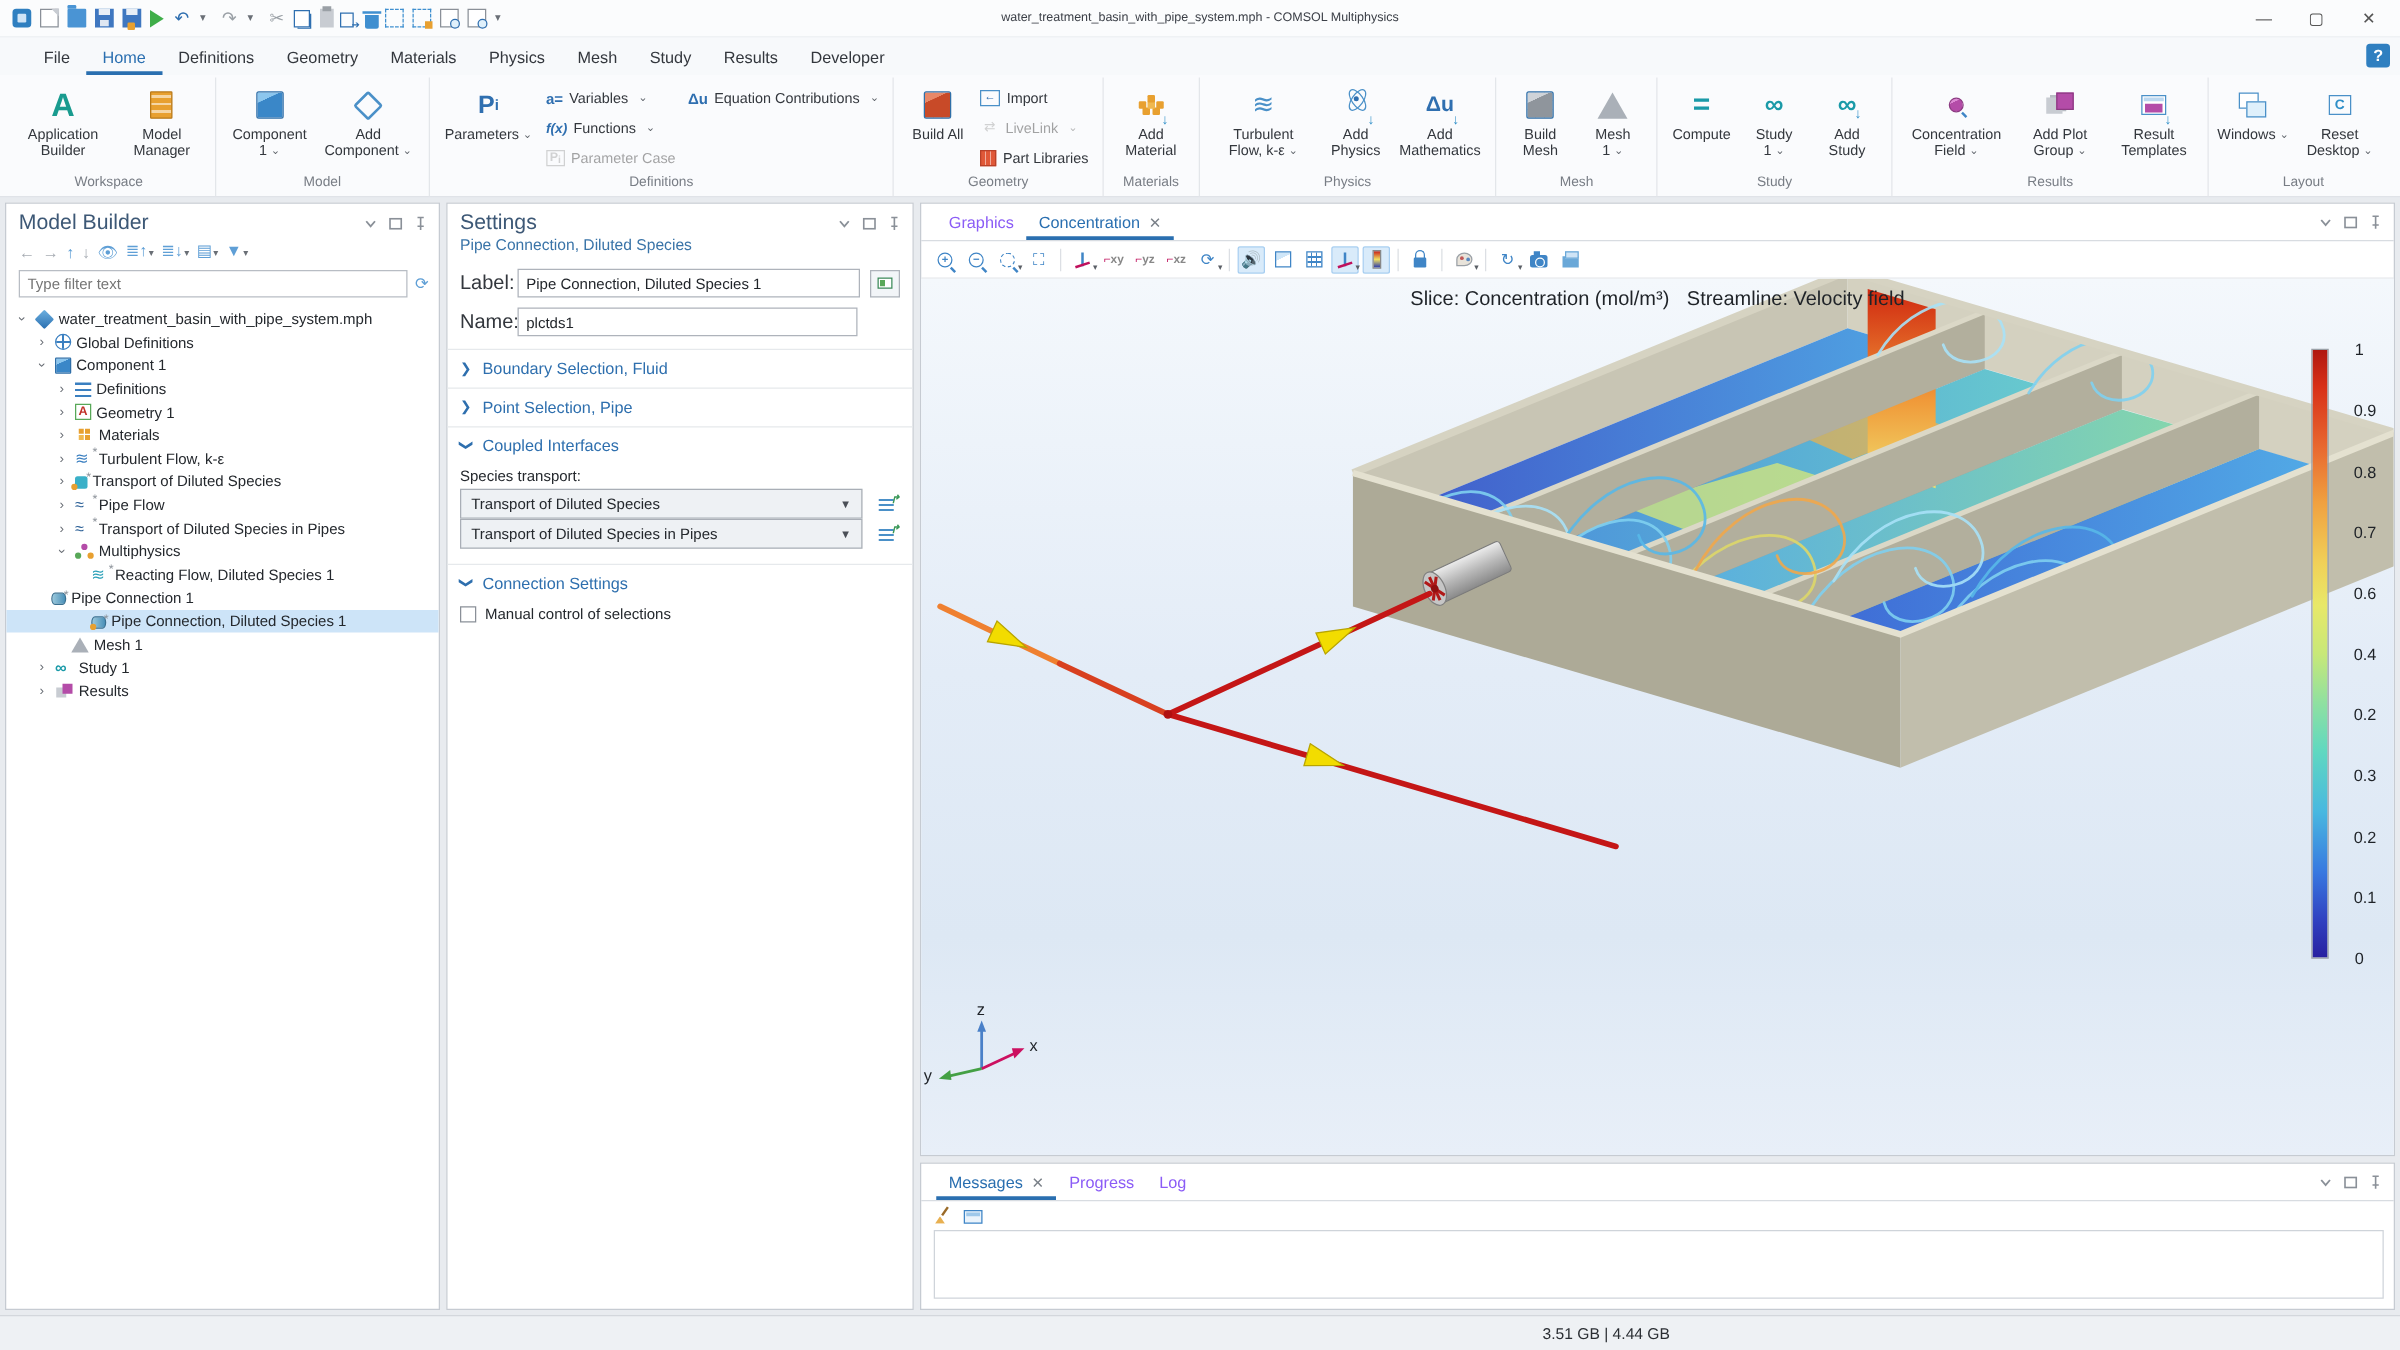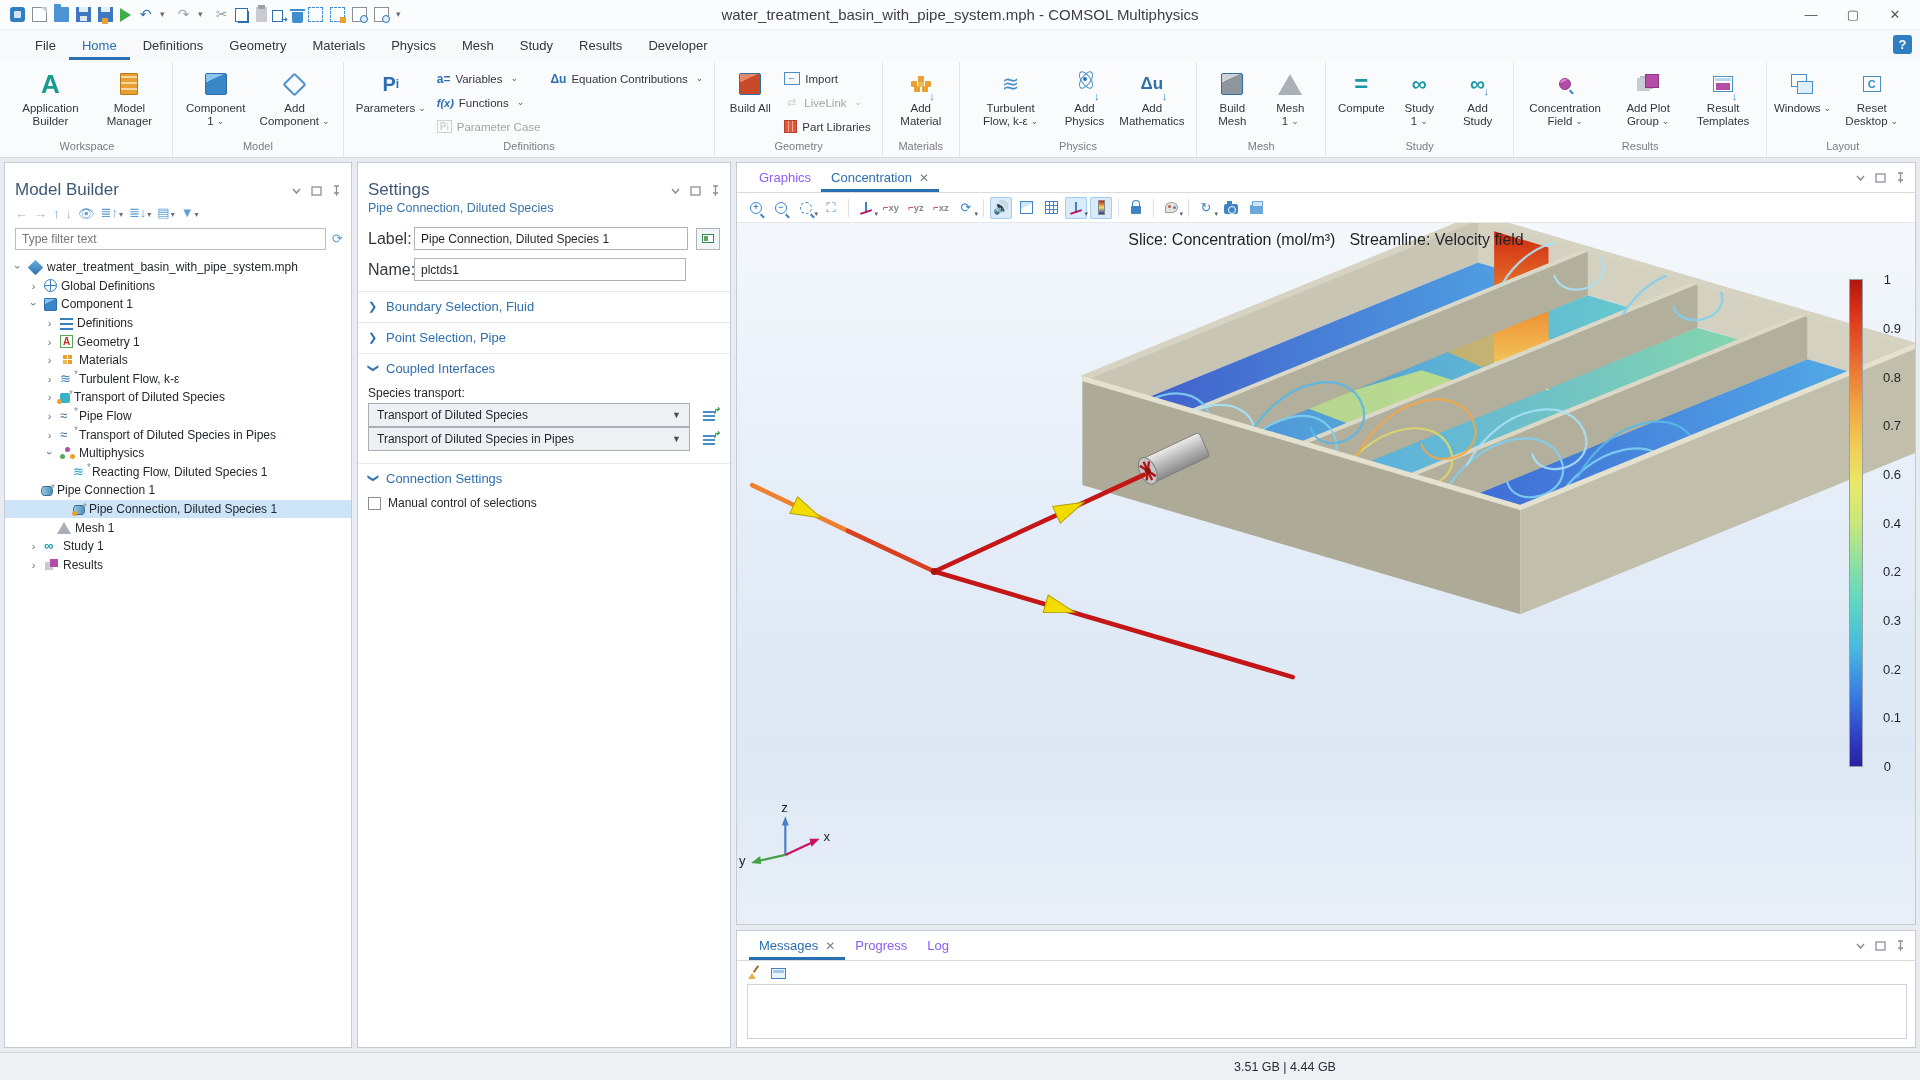--- a/index.html
+++ b/index.html
@@ -1,20 +1,20 @@
 <!DOCTYPE html>
 <html><head>
 <meta charset="utf-8">
 <style>
   *{margin:0;padding:0;box-sizing:border-box;}
   html,body{width:1920px;height:1080px;overflow:hidden;font-family:"Liberation Sans",sans-serif;font-size:12px;color:#24282d;background:#e8ebef;}
   
   .titlebar{height:30px;background:#fbfcfd;display:flex;align-items:center;padding:0 4px;position:relative;border-bottom:1px solid #eceef1;}
   .qat{display:flex;align-items:center;gap:7px;padding-left:6px;}
-  .wtitle{position:absolute;left:50%;top:0;transform:translateX(-50%);line-height:30px;color:#3c4048;font-size:15px;white-space:nowrap;}
+  .wtitle{position:absolute;left:50%;top:0;transform:translateX(-50%);line-height:30px;color:#3c4048;font-size:10px;white-space:nowrap;}
   .winbtns{margin-left:auto;display:flex;}
   .winbtn{width:42px;height:29px;display:flex;align-items:center;justify-content:center;color:#555;font-size:13px;}
   
   .menubar{height:30px;background:#f7f9fb;display:flex;align-items:stretch;padding-left:22px;position:relative;}
   .mitem{padding:0 13px;display:flex;align-items:center;font-size:13px;color:#33373d;}
   .mitem.active{color:#2a6fb0;border-bottom:3px solid #2a6fb0;padding-top:3px;}
   .helpbtn{position:absolute;right:8px;top:5px;width:19px;height:19px;background:#2f7fc0;color:#fff;border-radius:3px;display:flex;align-items:center;justify-content:center;font-weight:bold;font-size:13px;}
   
   .ribbon{height:98px;background:#fafbfd;border-bottom:1px solid #d8dce1;display:flex;padding:2px 2px 0 2px;}
   .rgroup{display:flex;flex-direction:column;border-right:1px solid #e3e6ea;}
@@ -77,21 +77,21 @@
   .winimp::after{content:"←";position:absolute;left:2px;top:-1px;color:#2f6fb0;font-size:9px;}
   .gridred{width:13px;height:13px;background:#e05838;background-image:repeating-linear-gradient(90deg,#0000 0 3px,#ffffff80 3px 4px);border:1px solid #b84028;}
   
   .workspace{position:absolute;top:158px;left:0;right:0;bottom:28px;background:#e8ebef;padding:4px;display:flex;gap:5px;}
   .panel{background:#fff;border:1px solid #c6cbd2;display:flex;flex-direction:column;min-height:0;}
   .p-left{width:348px;flex:none;}
   .p-set{width:374px;flex:none;}
   .p-rightcol{flex:1;display:flex;flex-direction:column;gap:5px;min-width:0;}
   .p-graph{flex:1;}
   .p-msg{height:118px;flex:none;}
-  .phead{display:flex;align-items:center;padding:5px 8px 0 10px;margin-top:12px;}
+  .phead{display:flex;align-items:center;padding:5px 8px 0 10px;}
   .ptitle{font-size:17px;color:#3d5876;}
   .minis{margin-left:auto;display:flex;gap:7px;align-items:center;}
   .mini{width:13px;height:13px;position:relative;}
   .mini svg{display:block;}
   
   .mbtools{display:flex;align-items:center;gap:6px;padding:6px 8px 4px 10px;}
   .mbt{color:#5f9fd6;font-size:13px;line-height:14px;}
   .mbt.gray{color:#a8adb4;}
   .mbt .dd2{font-size:8px;color:#6a6f76;margin-left:1px;}
   .filterrow{display:flex;align-items:center;gap:6px;padding:2px 8px 6px 10px;}

